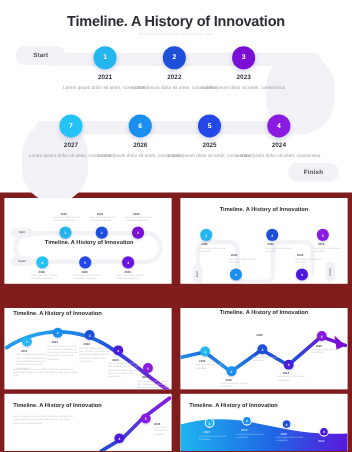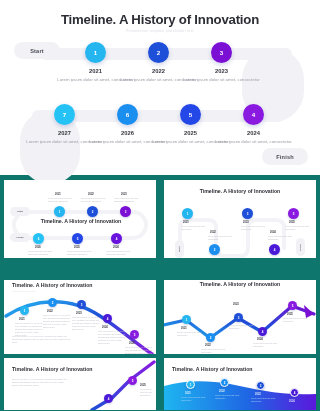--- a/index.html
+++ b/index.html
@@ -2,21 +2,21 @@
 <html><head>
 <meta charset="utf-8">
 <style>
   * { box-sizing: border-box; margin: 0; padding: 0; }
   html, body {
     width: 320px; height: 411px;
     background: #ffffff;
     font-family: "Liberation Sans", sans-serif;
     overflow: hidden;
   }
-  .page { position: relative; width: 320px; height: 411px; background:#0f766e; }
+  .page { position: relative; width: 320px; height: 411px; background:#7f1d1d; }
 
   
   .hero { position: relative; width: 320px; height: 175px; background:#fff; }
   .hero-title {
     position:absolute; top:12px; left:0; width:320px; text-align:center;
     font-size:13.2px; font-weight:bold; color:#2d2d35; letter-spacing:-0.2px;
   }
   .hero-sub {
     position:absolute; top:29px; left:0; width:320px; text-align:center;
     font-size:3.2px; color:#d9d9e2; letter-spacing:0.35px;

